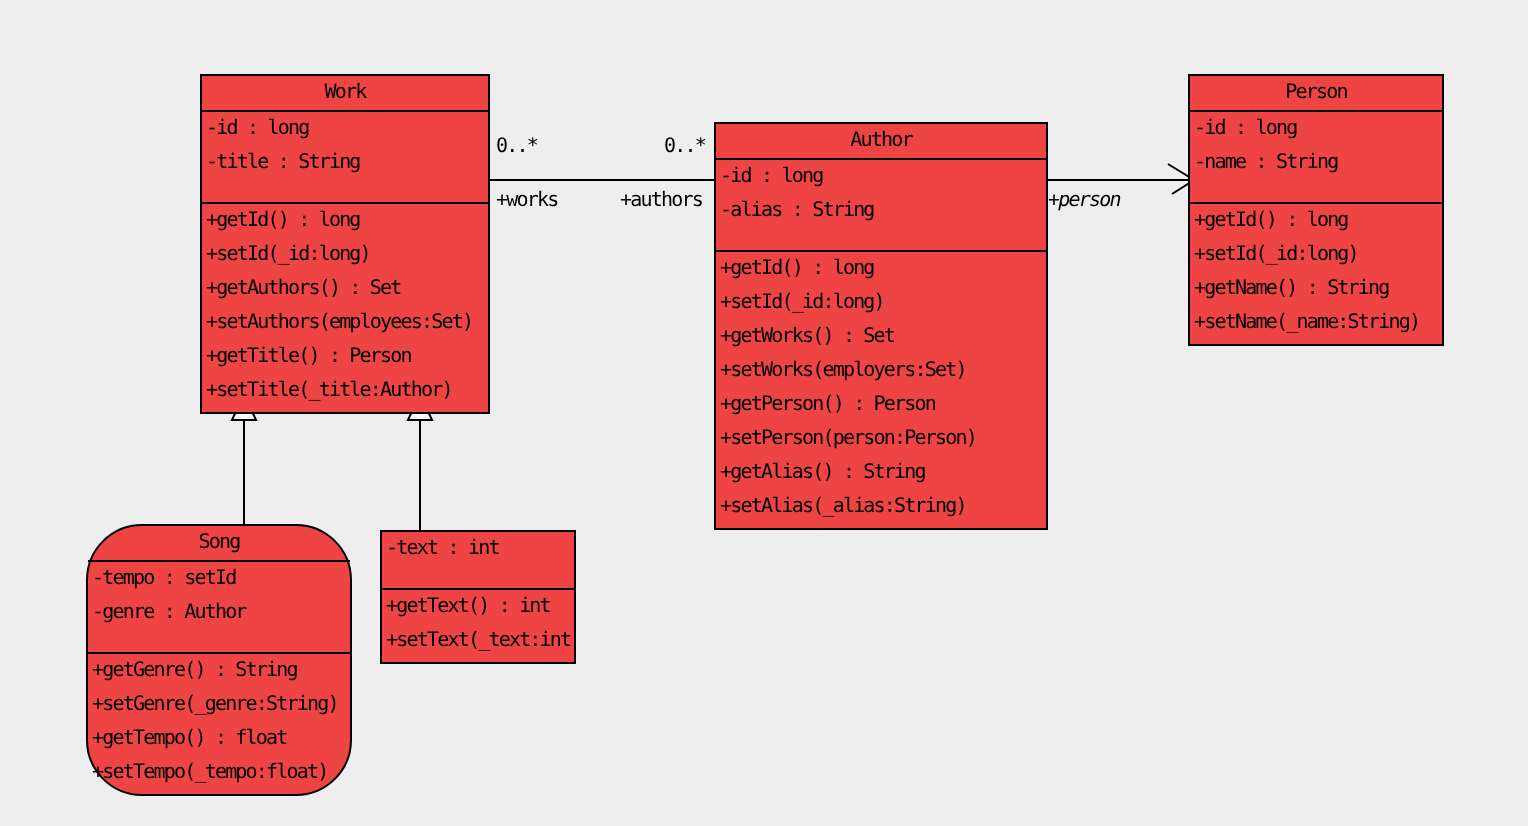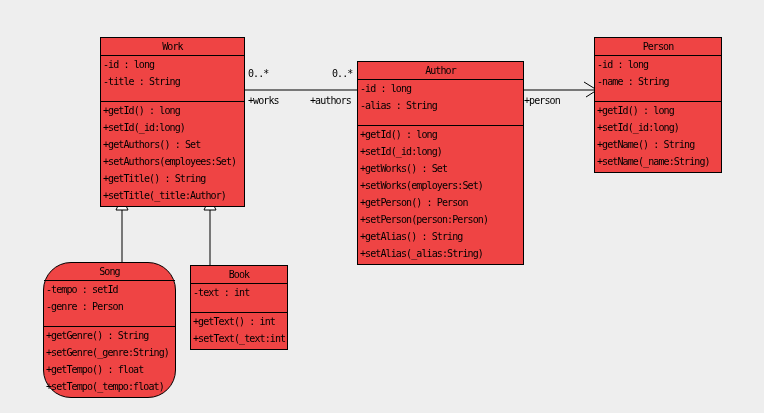--- a/index.html
+++ b/index.html
@@ -81,34 +81,34 @@
     <g>
       <line x1="210" y1="265" x2="210" y2="210" stroke="#000" stroke-width="1"></line>
       <polygon points="210,197 204,210 216,210" fill="#fff" stroke="#000" stroke-width="1"></polygon>
     </g>
   </svg>
 
   <span class="edge-label" style="left:248px; top:67px;">0..*</span>
   <span class="edge-label" style="left:332px; top:67px;">0..*</span>
   <span class="edge-label" style="left:248px; top:94px;">+works</span>
   <span class="edge-label" style="left:310px; top:94px;">+authors</span>
-  <span class="edge-label" style="left:524px; top:94px;">+person</span>
+  <span class="edge-label" style="left:524px; top:94px;font-style:italic;">+person</span>
 
   <div class="uml-class" style="left:100px; top:37px; width:145px;">
     <div class="uml-title">Work</div>
     <div class="uml-attrs">
         <div class="uml-row">-id : long</div>
         <div class="uml-row">-title : String</div>
       </div>
     <div class="uml-methods">
         <div class="uml-row">+getId() : long</div>
         <div class="uml-row">+setId(_id:long)</div>
         <div class="uml-row">+getAuthors() : Set</div>
         <div class="uml-row">+setAuthors(employees:Set)</div>
-        <div class="uml-row">+getTitle() : String</div>
+        <div class="uml-row">+getTitle() : Person</div>
         <div class="uml-row">+setTitle(_title:Author)</div>
       </div>
   </div>
 
   <div class="uml-class" style="left:357px; top:37px; width:167px;margin-top:24px;">
     <div class="uml-title">Author</div>
     <div class="uml-attrs">
         <div class="uml-row">-id : long</div>
         <div class="uml-row">-alias : String</div>
       </div>
@@ -135,32 +135,31 @@
         <div class="uml-row">+setId(_id:long)</div>
         <div class="uml-row">+getName() : String</div>
         <div class="uml-row">+setName(_name:String)</div>
       </div>
   </div>
 
   <div class="uml-class" style="left:43px; top:262px; width:133px;border-radius:28px;">
     <div class="uml-title">Song</div>
     <div class="uml-attrs">
         <div class="uml-row">-tempo : setId</div>
-        <div class="uml-row">-genre : Person</div>
+        <div class="uml-row">-genre : Author</div>
       </div>
     <div class="uml-methods">
         <div class="uml-row">+getGenre() : String</div>
         <div class="uml-row">+setGenre(_genre:String)</div>
         <div class="uml-row">+getTempo() : float</div>
         <div class="uml-row">+setTempo(_tempo:float)</div>
       </div>
   </div>
 
   <div class="uml-class" style="left:190px; top:265px; width:98px;">
-    <div class="uml-title">Book</div>
     <div class="uml-attrs">
         <div class="uml-row">-text : int</div>
       </div>
     <div class="uml-methods">
         <div class="uml-row">+getText() : int</div>
         <div class="uml-row">+setText(_text:int)</div>
       </div>
   </div>
 
 </div>

